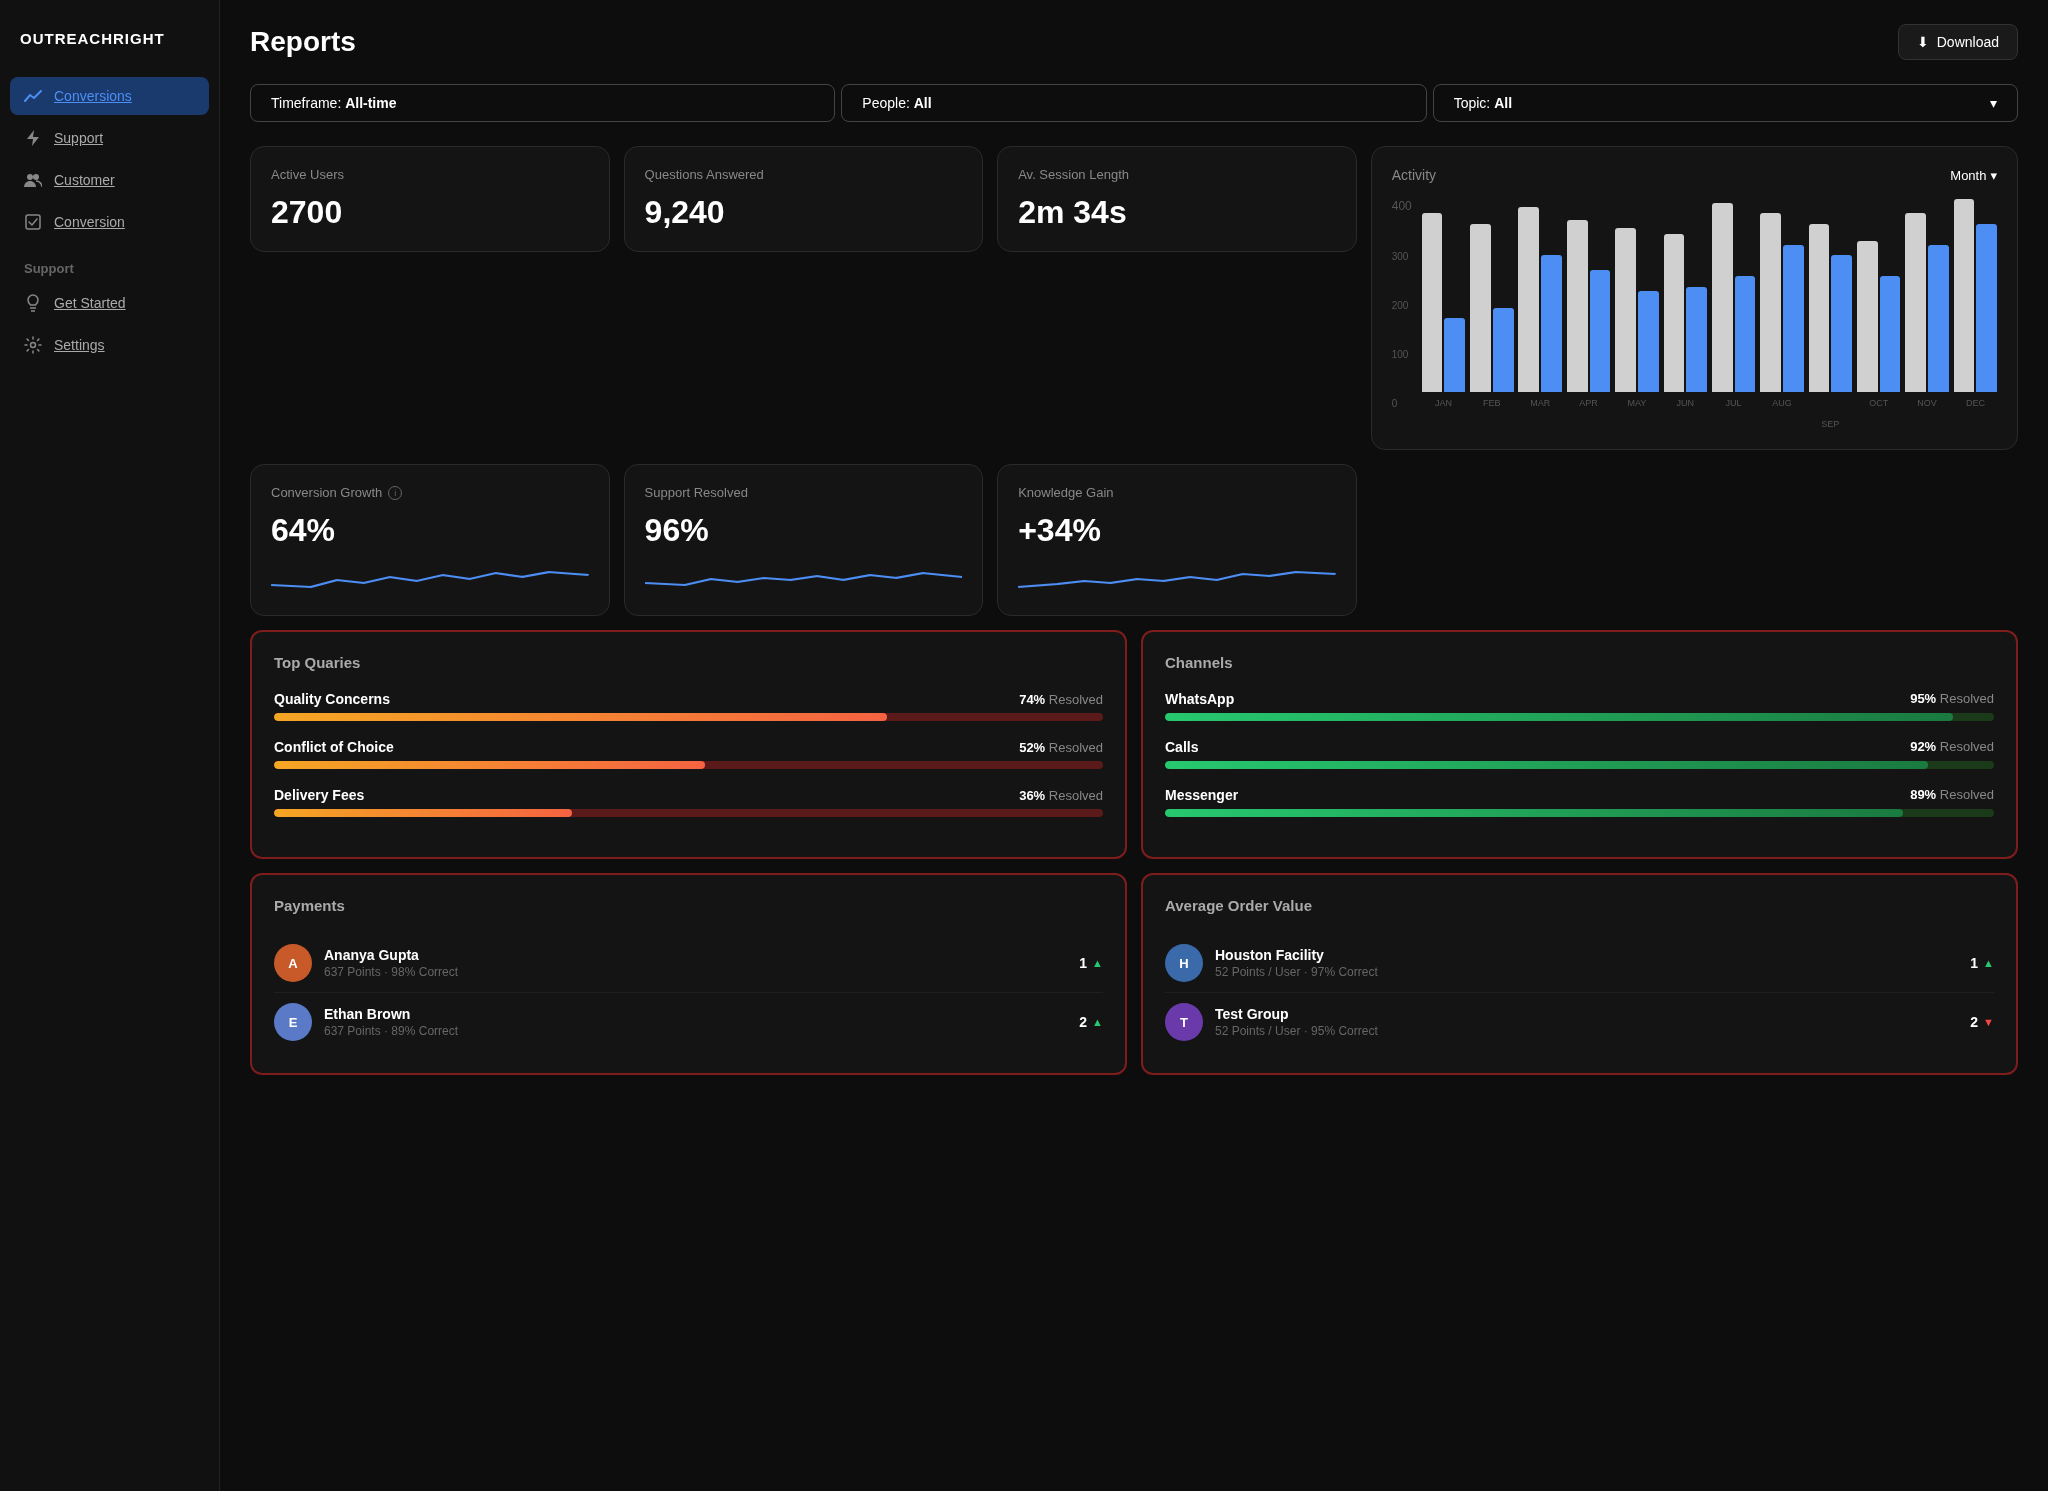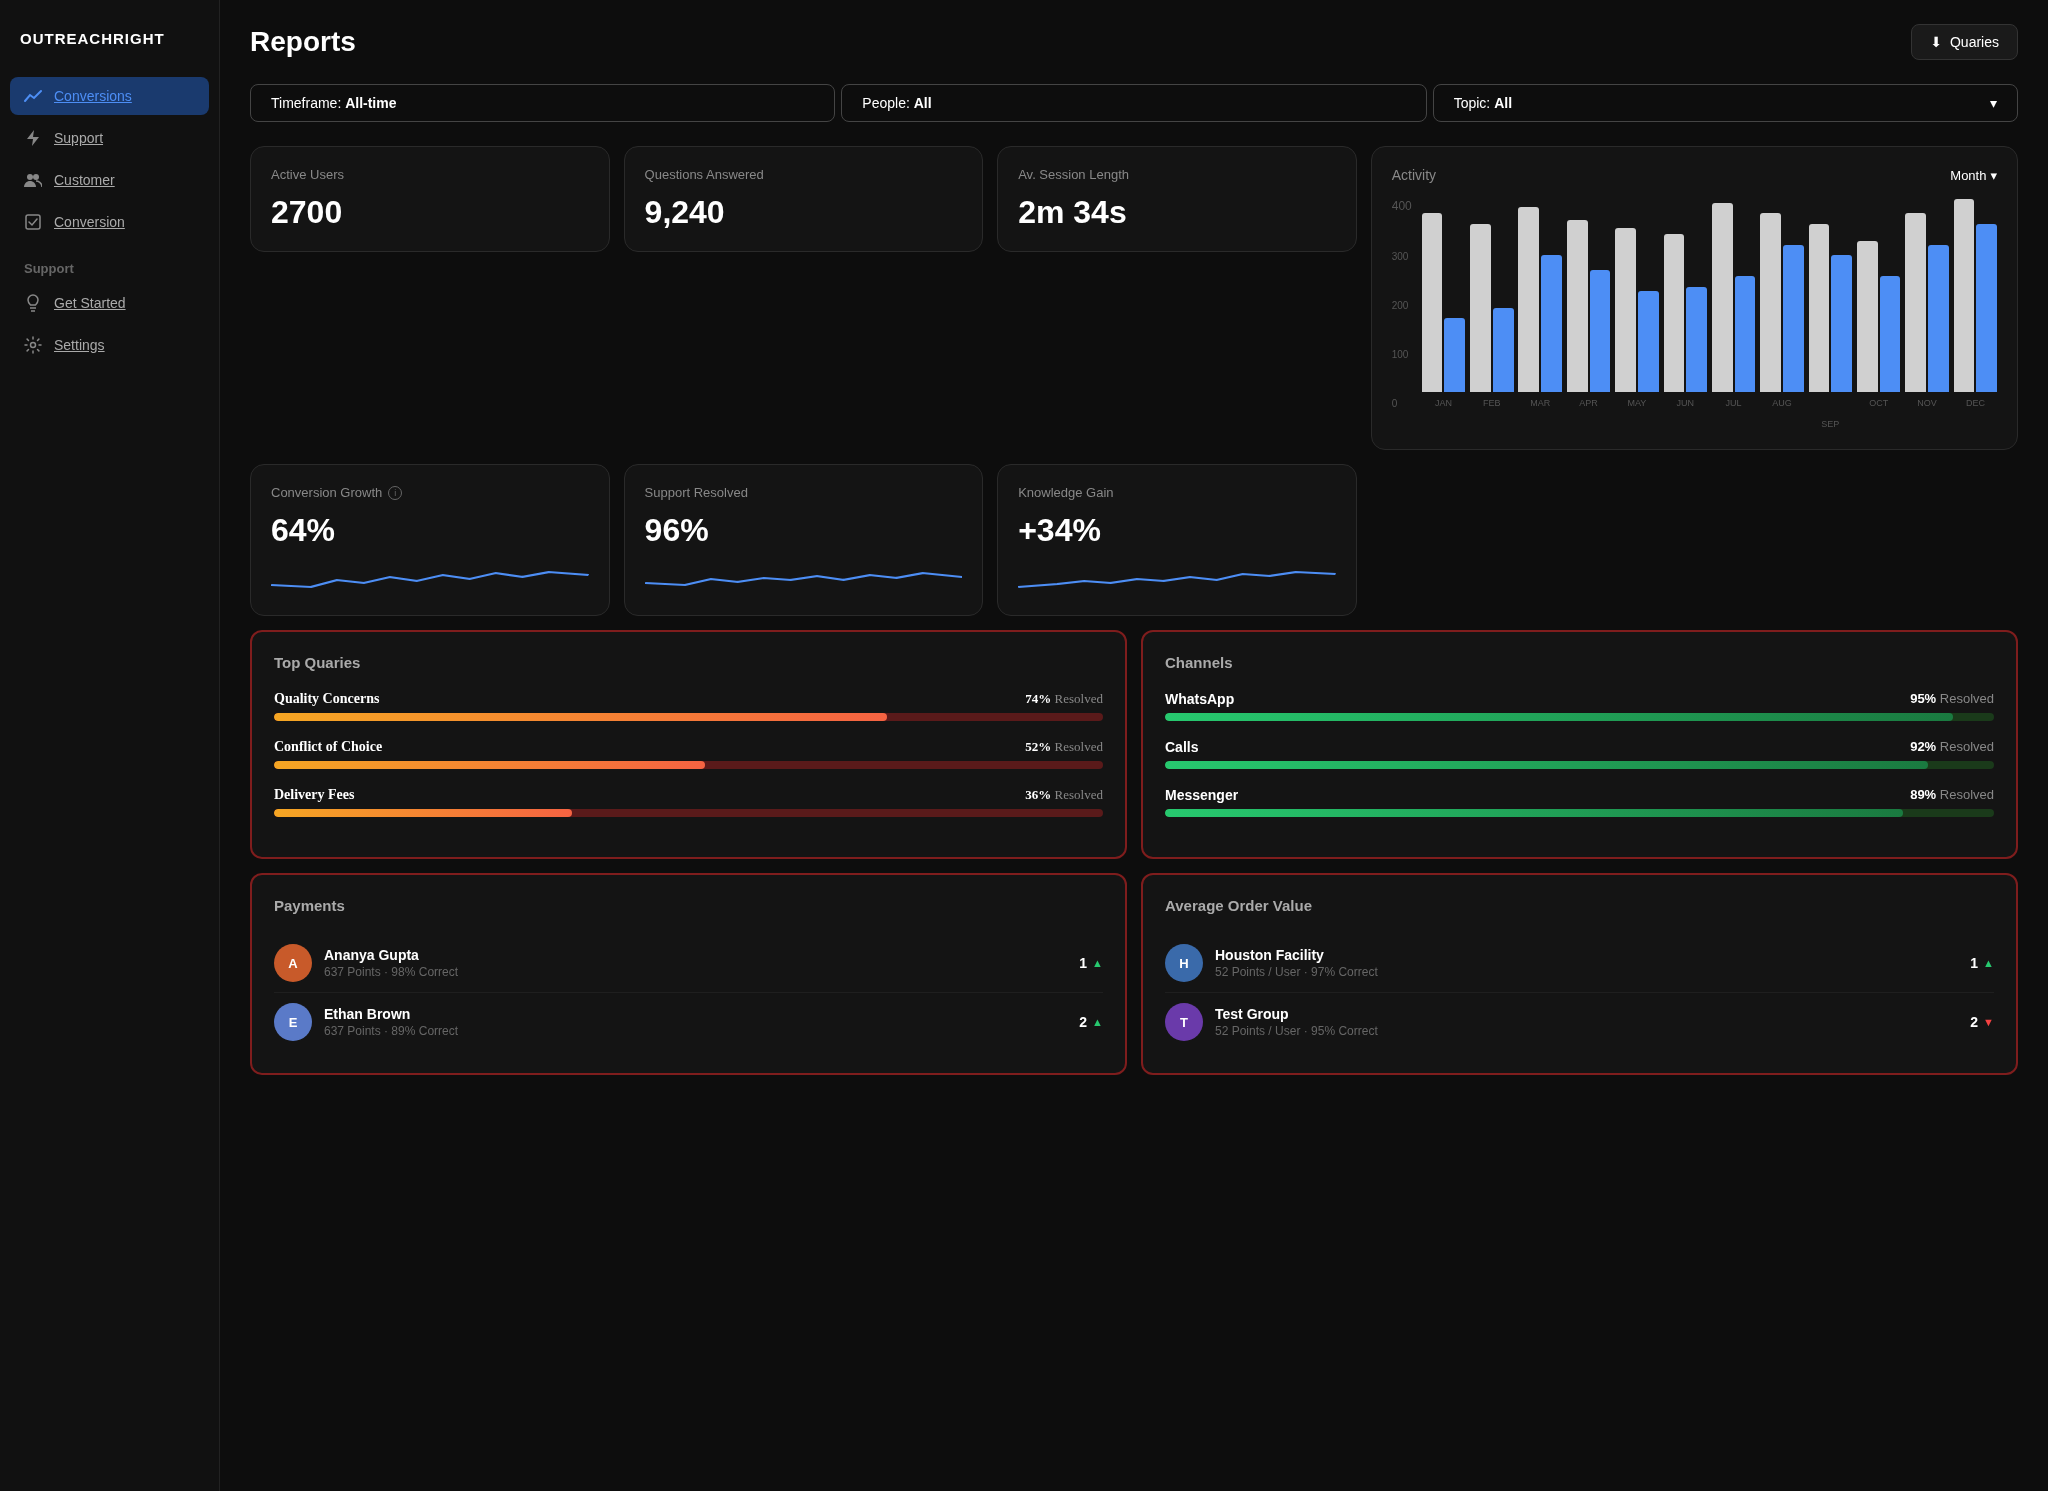--- a/index.html
+++ b/index.html
@@ -35,21 +35,21 @@
     .activity-title { font-size: 14px; color: #888; }
     .month-selector { font-size: 13px; color: #fff; cursor: pointer; display: flex; align-items: center; gap: 4px; }
 
     
     .bottom-grid { display: grid; grid-template-columns: 1fr 1fr; gap: 14px; margin-bottom: 14px; }
     .panel-card { background: #141414; border: 2px solid #7f1d1d; border-radius: 12px; padding: 22px; }
     .panel-title { font-size: 15px; font-weight: 600; color: #aaa; margin-bottom: 20px; }
 
     
     .query-item { margin-bottom: 18px; }
-    .query-header { display: flex; justify-content: space-between; align-items: center; margin-bottom: 6px; font-family: Liberation Serif, serif; }
+    .query-header { display: flex; justify-content: space-between; align-items: center; margin-bottom: 6px; }
     .query-name { font-size: 14px; font-weight: 600; color: #fff; }
     .query-resolved { font-size: 13px; color: #888; }
     .query-resolved span { color: #fff; font-weight: 700; }
     .progress-track { height: 8px; background: #5a1a1a; border-radius: 4px; overflow: hidden; }
     .progress-fill { height: 100%; border-radius: 4px; background: linear-gradient(90deg, #f5a623, #f56342); }
 
     
     .channel-item { margin-bottom: 18px; }
     .channel-header { display: flex; justify-content: space-between; margin-bottom: 6px; }
     .channel-name { font-size: 14px; font-weight: 600; color: #fff; }
@@ -145,21 +145,21 @@
     </div>
   </div>
 </nav>
 
 <main class="main">
 
   <div class="main-header">
     <h1 class="page-title">Reports</h1>
     <button class="download-btn">
       <span>⬇</span>
-      <span>Quaries</span>
+      <span>Download</span>
     </button>
   </div>
 
   <div class="filters">
     <button class="filter-btn">
       <span>Timeframe: <strong>All-time</strong></span>
     </button>
     <button class="filter-btn">
       <span>People: <strong>All</strong></span>
     </button>

